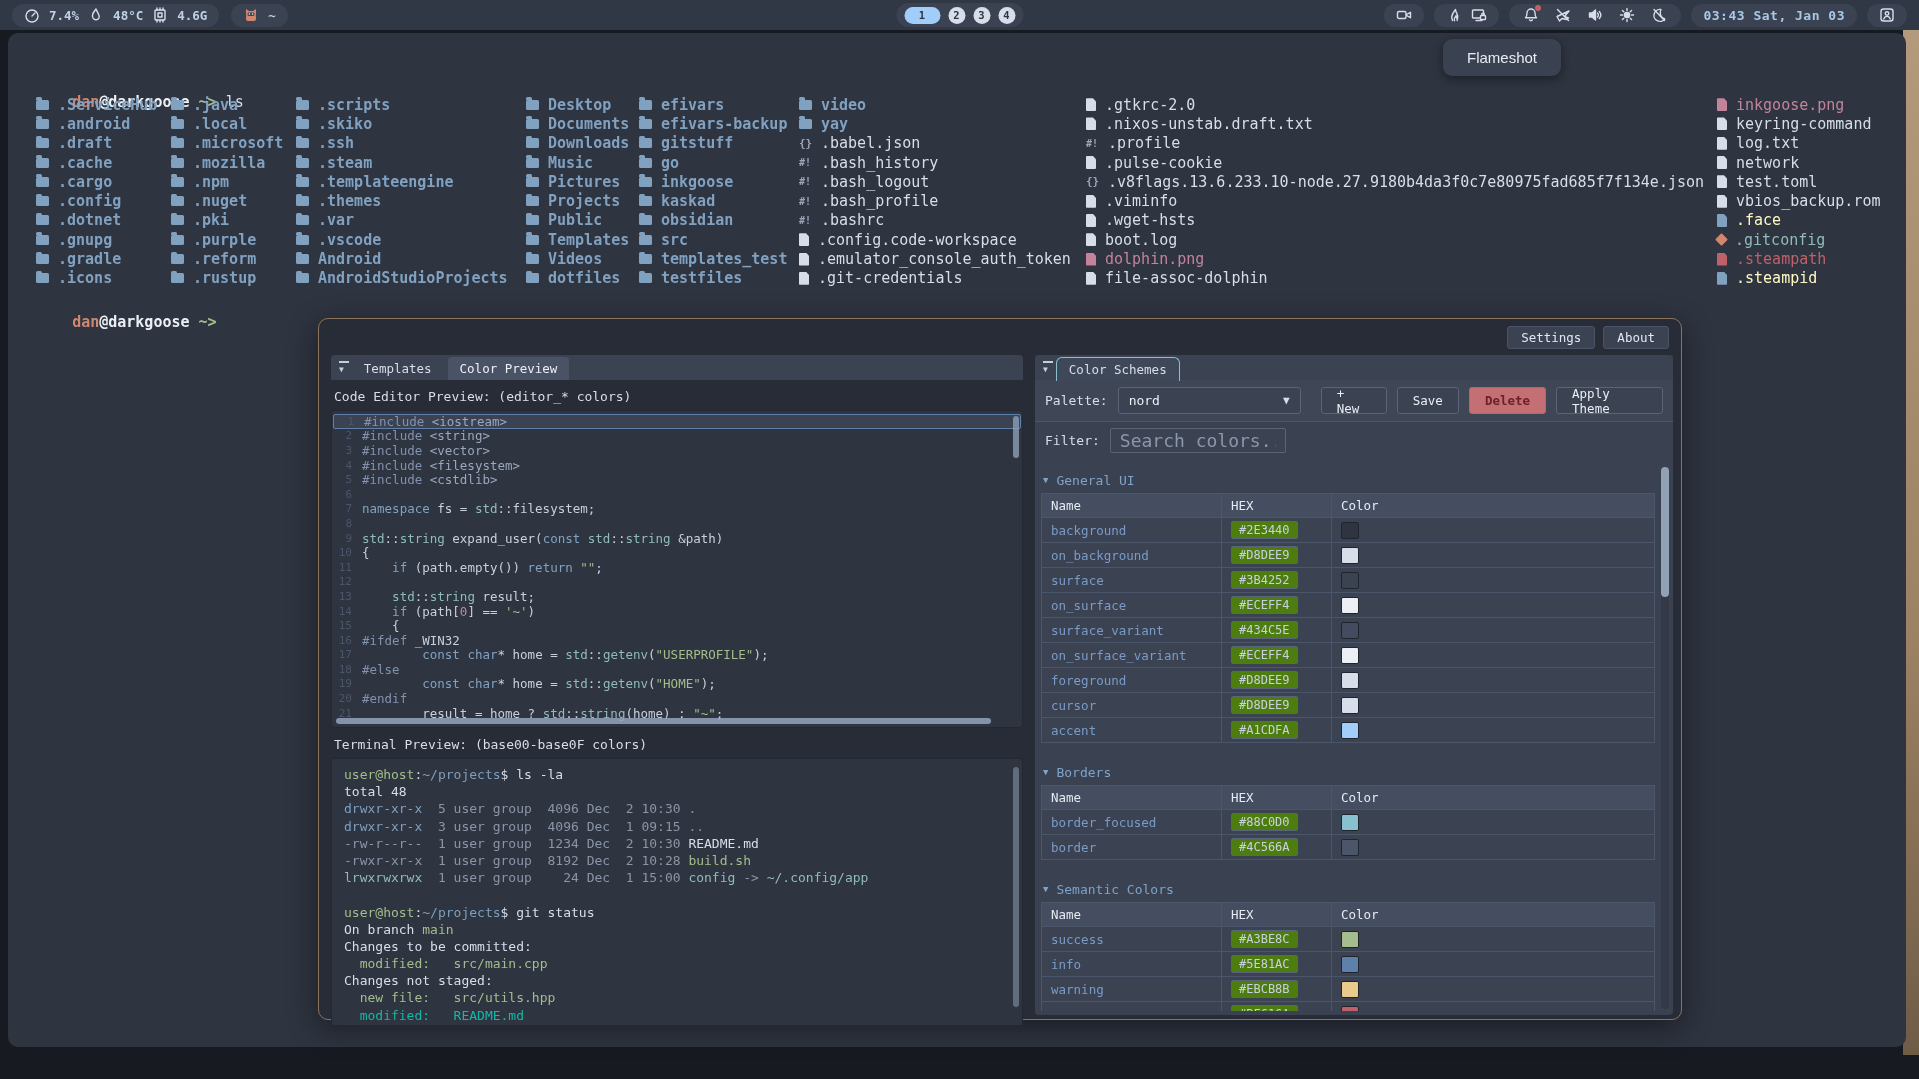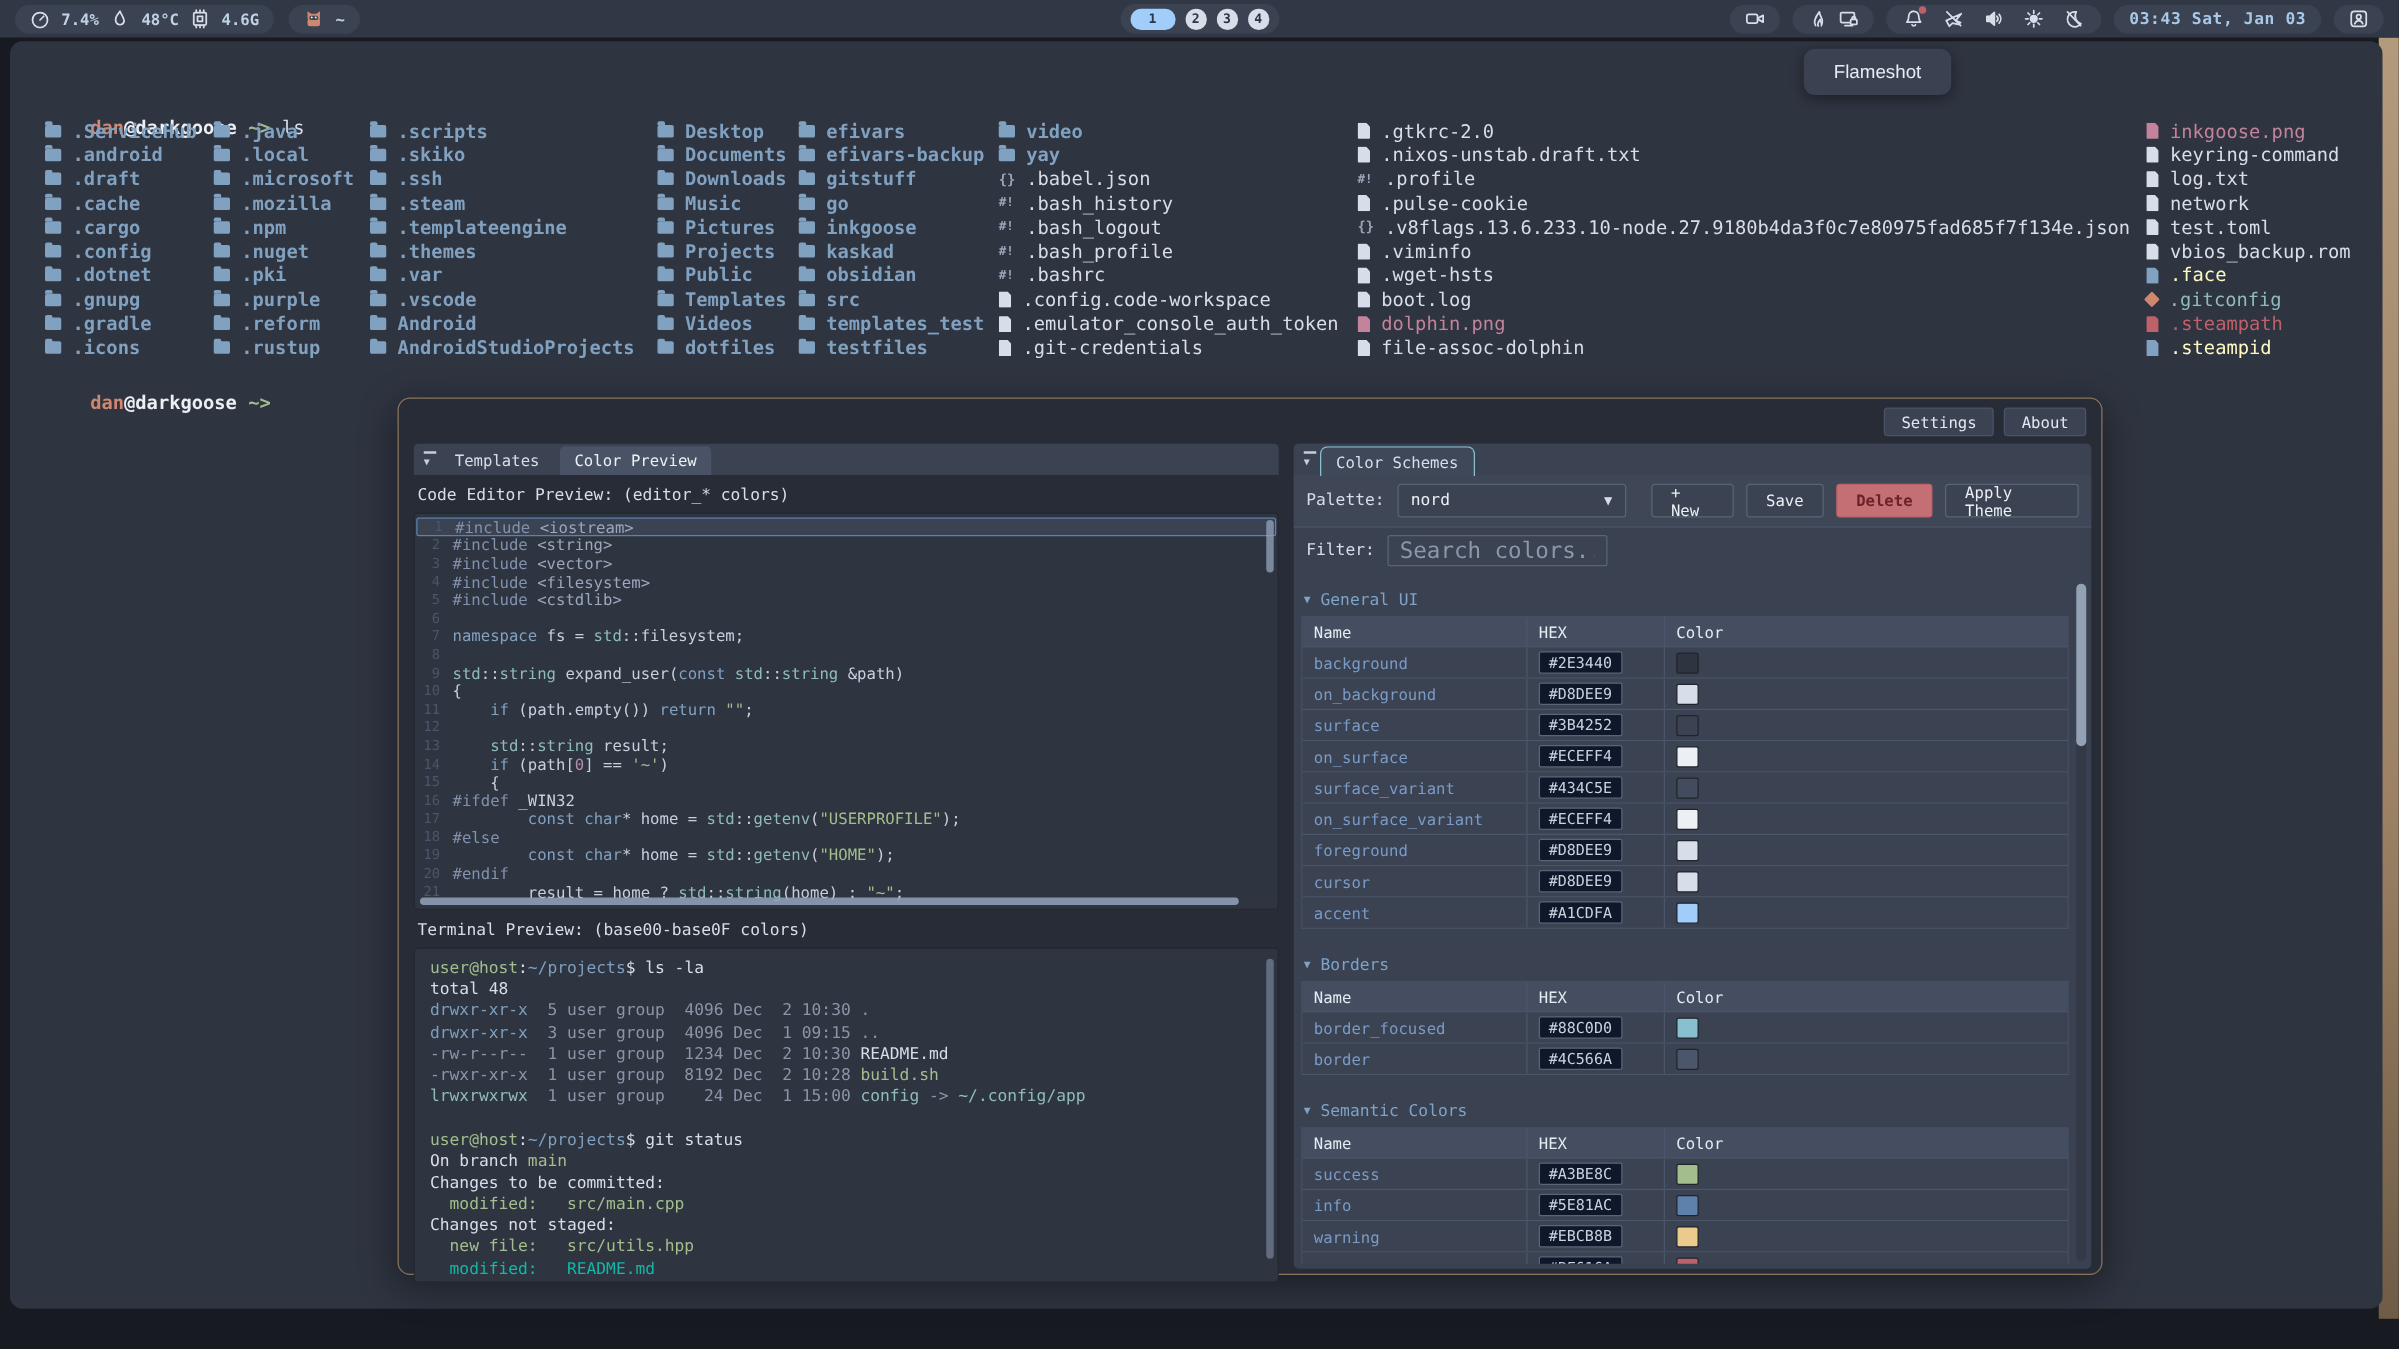--- a/index.html
+++ b/index.html
@@ -115,21 +115,21 @@
   .section-title .tri{font-size:9px;}
   .ctable{width:100%;border:1px solid var(--border);margin-bottom:16px;}
   .trow{display:flex;border-bottom:1px solid var(--border);background:var(--strip);}
   .trow:last-child{border-bottom:none;}
   .trow.thead{background:#454E61;}
   .tc{padding:0 9px;display:flex;align-items:center;height:24px;font-size:12.5px;}
   .tc.c1{width:180px;border-right:1px solid var(--border);color:var(--namecol);}
   .tc.c2{width:110px;border-right:1px solid var(--border);}
   .tc.c3{flex:1;}
   .thead .tc{color:#E6EAF2;height:23px;}
-  .hexbox{border:1px solid var(--border2);background:#0f172a;border-radius:2px;
+  .hexbox{border:1px solid var(--border2);background:#4d7c0f;border-radius:2px;
     padding:1px 7px;color:#C9D1DF;font-size:12px;}
   .swatch{width:18px;height:17px;border:1px solid #20242D;border-radius:2px;}
   .rp-scroll{position:absolute;right:4px;top:112px;bottom:6px;width:8px;background:#333947;border-radius:4px;}
   .rp-scroll .th{position:absolute;top:0;left:0;width:8px;height:130px;background:#93A1B5;border-radius:4px;}
 </style>
 </head>
 <body>
 
 <div class="wall-right"></div>
 

